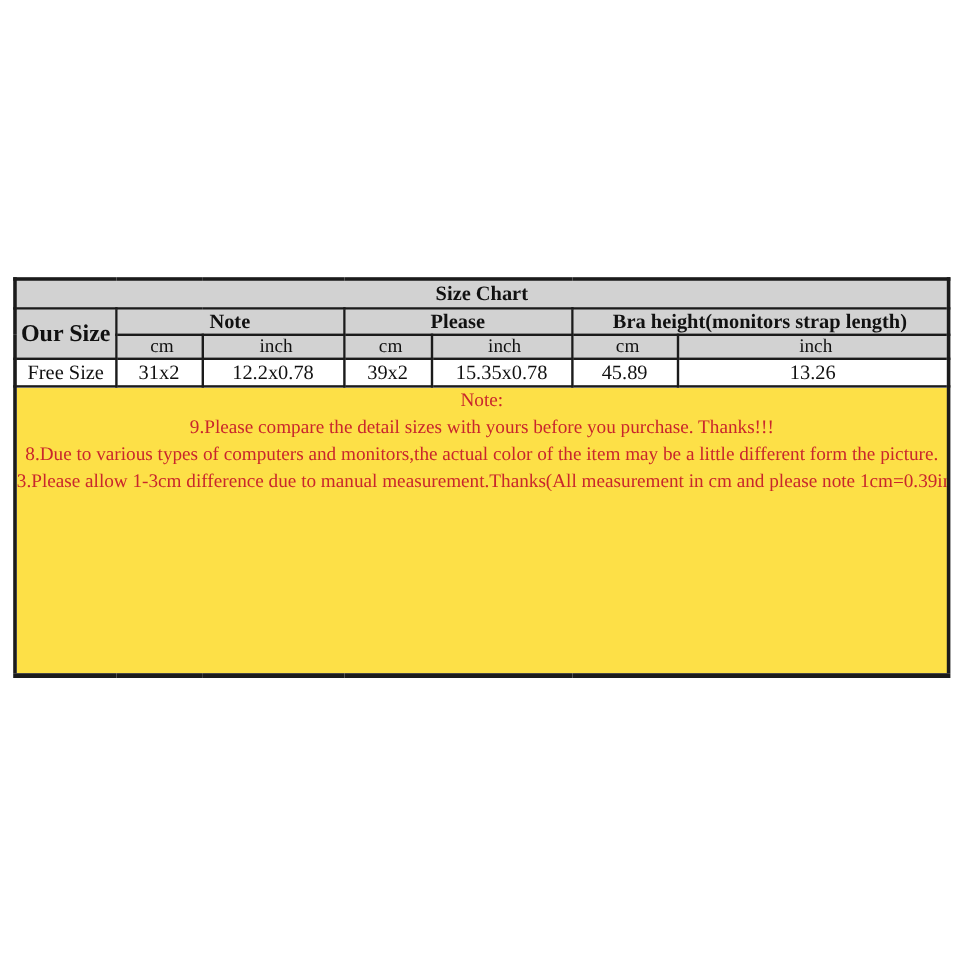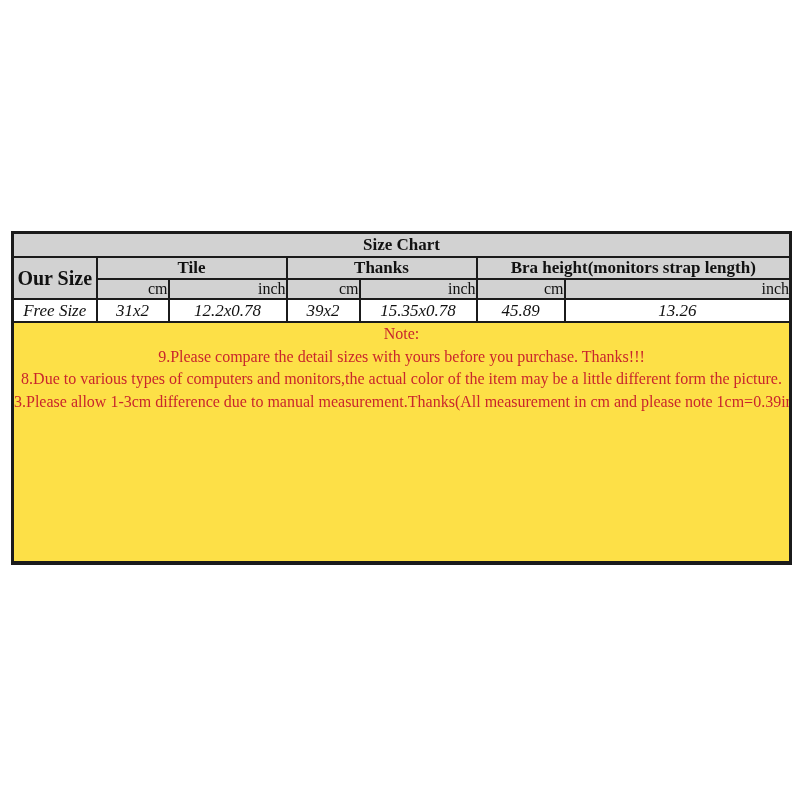--- a/index.html
+++ b/index.html
@@ -44,31 +44,30 @@
   }
   tr.group-row td {
     height: 19px;
   }
   td.corner {
     font-size: 20px;
   }
   tr.units-row td {
     background: var(--header-bg, #d2d2d2);
     font-weight: normal;
-    text-align: right;
+    text-align: center;
     padding-left: 5px;
     font-size: 16px;
     height: 18px;
   }
   tr.data-row td {
     background: #ffffff;
     text-align: center;
     font-size: 17px;
     height: 21px;
-    font-style: italic;
   }
   td.notes-cell {
     background: #fde047;
     height: 238px;
     vertical-align: top;
     padding: 48px 6px 0 6px;
     white-space: normal;
   }
   .note-line {
     color: var(--note-color, #c9262c);
@@ -90,22 +89,22 @@
       <col style="width:117px">
       <col style="width:88px">
       <col style="width:226px">
     </colgroup>
     <tbody>
       <tr class="title-row">
         <td colspan="7" class="th">Size Chart</td>
       </tr>
       <tr class="group-row">
         <td rowspan="2" class="th corner">Our Size</td>
-        <td colspan="2" class="th">Tile</td>
-        <td colspan="2" class="th">Thanks</td>
+        <td colspan="2" class="th">Note</td>
+        <td colspan="2" class="th">Please</td>
         <td colspan="2" class="th">Bra height(monitors strap length)</td>
       </tr>
       <tr class="units-row">
         <td>cm</td>
         <td>inch</td>
         <td>cm</td>
         <td>inch</td>
         <td>cm</td>
         <td>inch</td>
       </tr>

